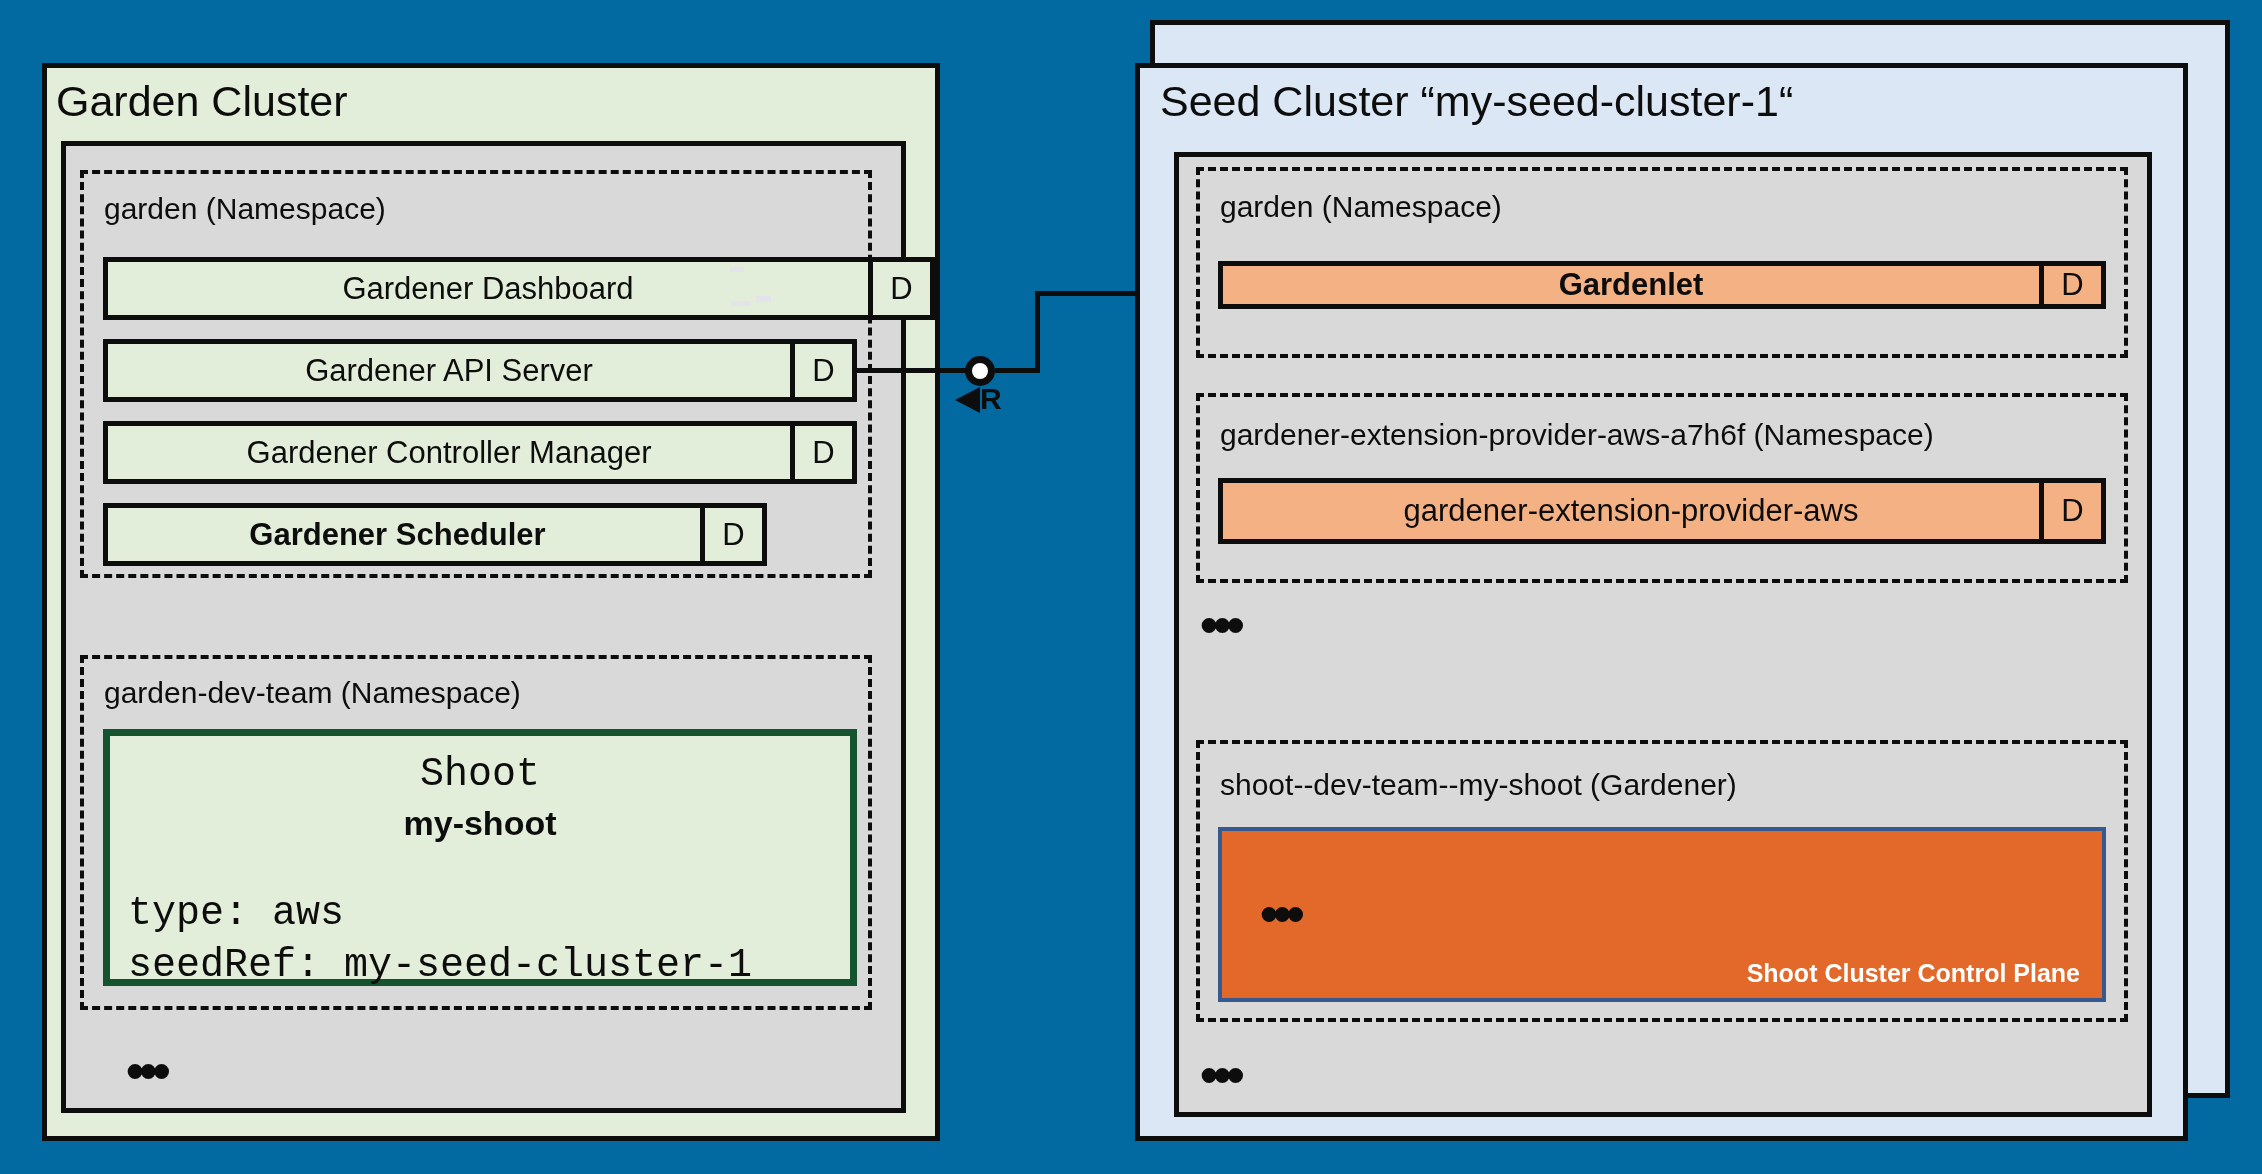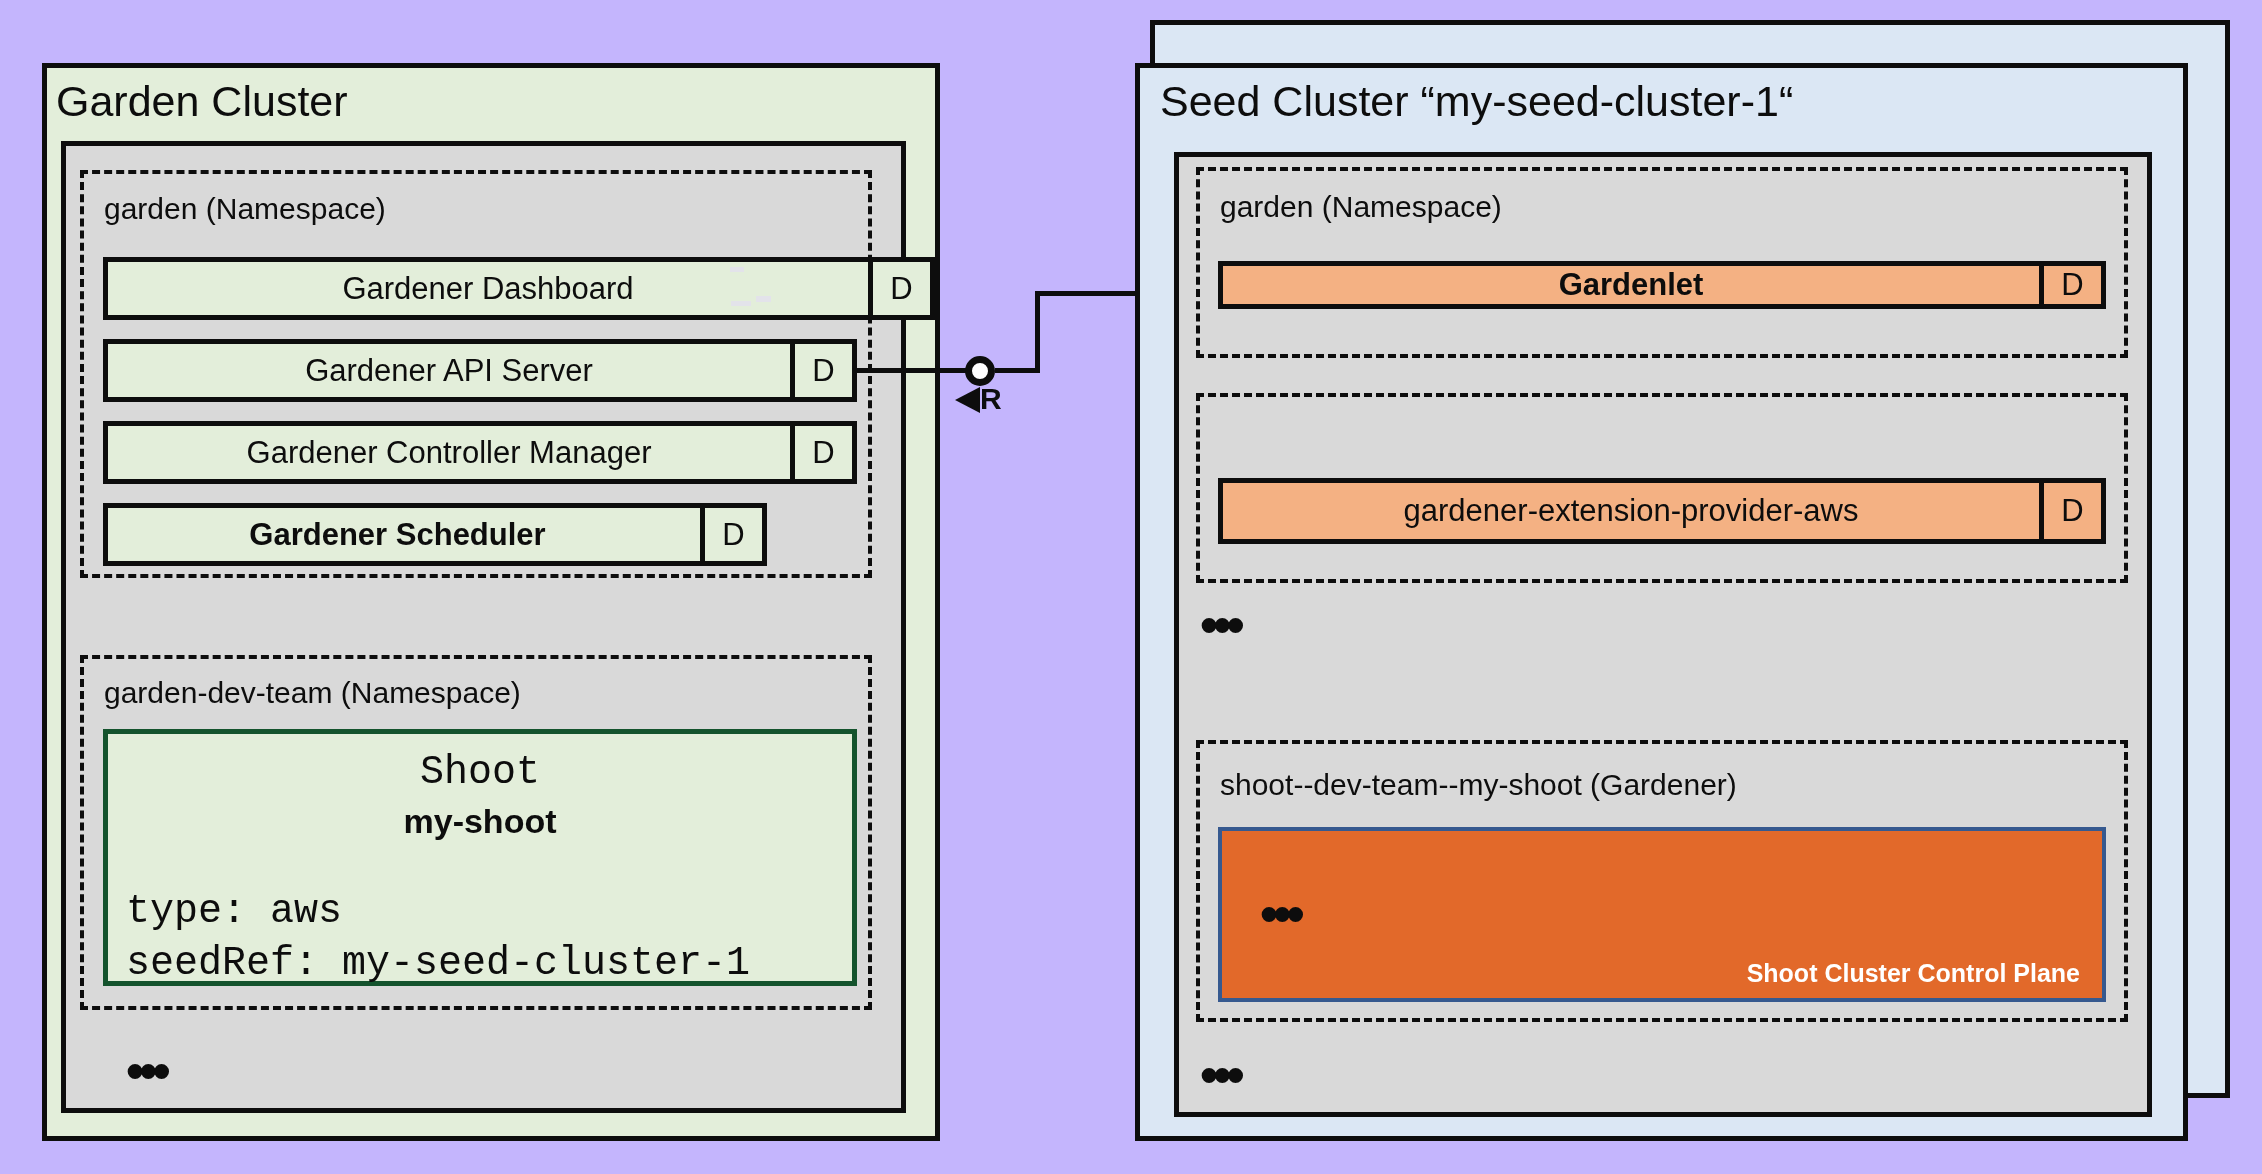--- a/index.html
+++ b/index.html
@@ -1,35 +1,35 @@
 <!DOCTYPE html>
 <html><head>
 <meta charset="utf-8">
 <style>
   html,body{margin:0;padding:0;background:#ffffff;}
   #page{
-    position:relative;width:2262px;height:1174px;background:#c4b5fd;overflow:hidden;
+    position:relative;width:2262px;height:1174px;background:#0369a1;overflow:hidden;
     font-family:"Liberation Sans",sans-serif;color:#0d0d0d;
   }
   .abs{position:absolute;box-sizing:border-box;}
   
   .cluster-green{background:#e3eeda;border:5px solid #0d0d0d;}
   .cluster-blue{background:#dbe7f4;border:5px solid #0d0d0d;}
   .graybox{background:#d9d9d9;border:5px solid #0d0d0d;}
   .ns{border:4px dashed #0d0d0d;}
   .cluster-title{font-size:43px;line-height:1.1;font-weight:400;white-space:nowrap;}
   .ns-label{font-size:30px;font-weight:normal;white-space:nowrap;}
   
   .comp{display:flex;align-items:stretch;border:5px solid #0d0d0d;background:#e3eeda;}
   .comp.orange{background:#f4b183;}
   .comp-label{flex:1;display:flex;align-items:center;justify-content:center;font-size:31px;white-space:nowrap;}
   .comp-label.bold{font-weight:bold;}
   .comp-badge{width:57px;border-left:5px solid #0d0d0d;display:flex;align-items:center;justify-content:center;font-size:31px;}
   
-  .shootbox{background:#e3eeda;border:5px solid #14532d;}
+  .shootbox{background:#e3eeda;border:7px solid #14532d;}
   .mono{font-family:"Liberation Mono",monospace;}
   .shoot-kind{position:absolute;left:0;right:0;top:16px;text-align:center;font-size:40px;}
   .shoot-name{position:absolute;left:0;right:0;top:68px;text-align:center;font-size:34px;font-weight:600;}
   .shoot-spec{position:absolute;left:18px;top:152px;font-size:40px;line-height:52px;white-space:pre;}
   
   .dots{font-size:52px;font-weight:bold;letter-spacing:-5px;line-height:50px;color:#0d0d0d;}
   
   .cpbox{background:#e2692a;border:4px solid #36598f;}
   .cp-label{position:absolute;right:22px;bottom:10px;color:#ffffff;font-weight:bold;font-size:25px;white-space:nowrap;}
   .cp-dots{position:absolute;left:38px;top:58px;}
@@ -106,20 +106,21 @@
 
   <div class="abs ns" style="left:1196px;top:167px;width:932px;height:191px;"></div>
   <div class="abs ns-label" style="left:1220px;top:190px;">garden (Namespace)</div>
 
   <div class="abs comp orange" style="left:1218px;top:261px;width:888px;height:48px;">
     <div class="comp-label bold">Gardenlet</div>
     <div class="comp-badge">D</div>
   </div>
 
   <div class="abs ns" style="left:1196px;top:393px;width:932px;height:190px;"></div>
+  <div class="abs ns-label" style="left:1220px;top:418px;">gardener-extension-provider-aws-a7h6f (Namespace)</div>
 
   <div class="abs comp orange" style="left:1218px;top:478px;width:888px;height:66px;text-align:center;">
     <div class="comp-label">gardener-extension-provider-aws</div>
     <div class="comp-badge">D</div>
   </div>
 
   <div class="abs dots" style="left:1200px;top:600px;">•••</div>
 
   <div class="abs ns" style="left:1196px;top:740px;width:932px;height:282px;"></div>
   <div class="abs ns-label" style="left:1220px;top:768px;">shoot--dev-team--my-shoot (Gardener)</div>

